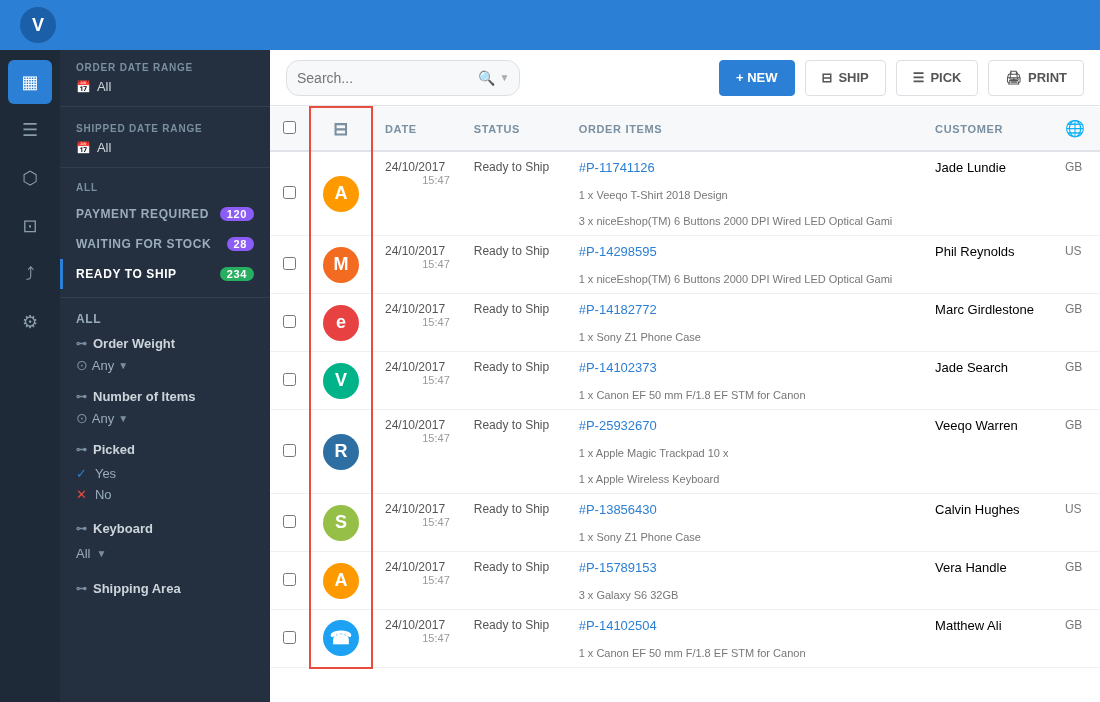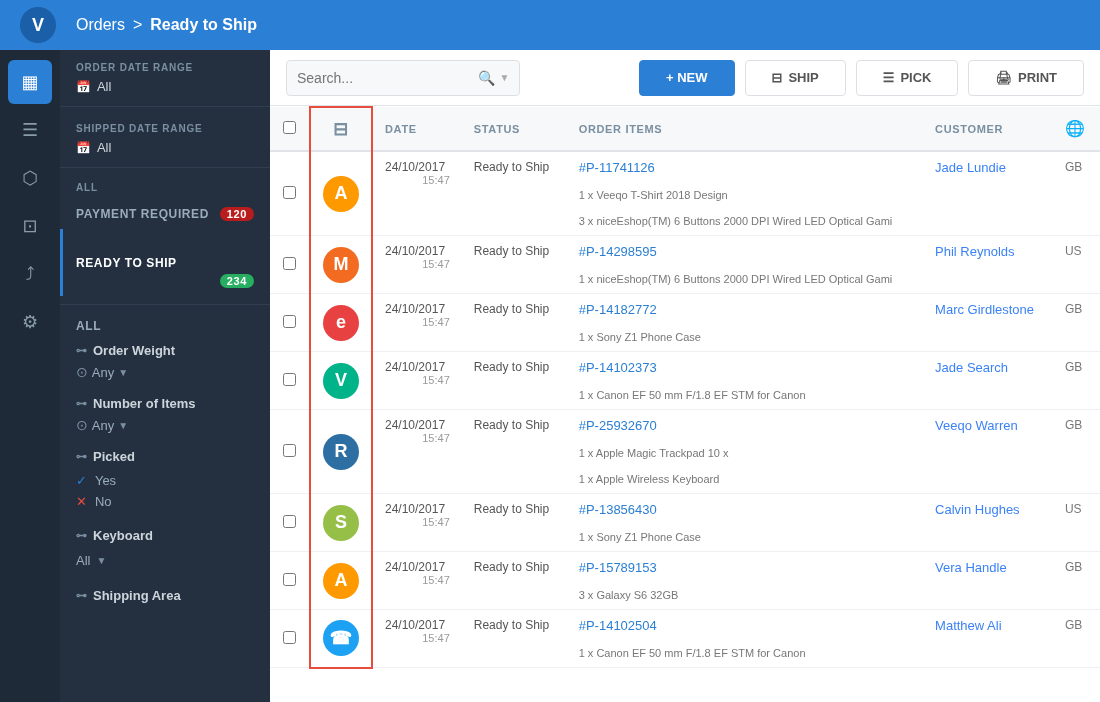--- a/index.html
+++ b/index.html
@@ -97,28 +97,28 @@
       padding: 8px 16px;
       font-size: 12px;
       font-weight: 600;
       letter-spacing: 0.05em;
       text-transform: uppercase;
       color: #9aacba;
       cursor: pointer;
     }
     .filter-status-item.active { color: white; border-left: 3px solid #2b7fd4; padding-left: 13px; }
     .filter-status-item .badge {
-      background: #b91c1c;
+      background: #8b5cf6;
       color: white;
       border-radius: 10px;
       padding: 1px 7px;
       font-size: 11px;
       font-weight: bold;
     }
-    .filter-status-item .badge.green { background: #27ae60; margin-top: 37px; }
+    .filter-status-item .badge.green { background: #27ae60; }
 
     .filter-options-title {
       font-size: 12px;
       font-weight: 600;
       color: #9aacba;
       padding: 10px 16px 4px;
       text-transform: uppercase;
       letter-spacing: 0.05em;
     }
 
@@ -165,40 +165,40 @@
       padding: 0 16px;
       gap: 10px;
       border-bottom: 1px solid #e0e4e8;
       flex-shrink: 0;
     }
     .search-container {
       display: flex;
       align-items: center;
       background: #f7f8fa;
       border: 1px solid #dce0e5;
-      border-radius: 4px;
+      border-radius: 13px;
       padding: 0 10px;
       height: 36px;
       flex: 1;
       max-width: 320px;
     }
     .search-container input {
       border: none;
       background: transparent;
       outline: none;
       font-size: 14px;
       color: #999;
       flex: 1;
     }
     .search-container .search-icon { color: #aaa; font-size: 14px; }
     .search-container .dropdown-arrow { color: #aaa; font-size: 10px; margin-left: 4px; }
 
     .btn {
       height: 36px;
-      padding: 0 26px;
+      padding: 0 16px;
       border-radius: 4px;
       border: 1px solid #dce0e5;
       background: white;
       font-size: 13px;
       font-weight: 600;
       cursor: pointer;
       display: flex; align-items: center; gap: 6px;
       color: #555;
     }
     .btn.btn-primary {
@@ -233,21 +233,21 @@
     .channel-avatar {
       width: 36px; height: 36px; border-radius: 50%;
       display: inline-flex; align-items: center; justify-content: center;
       font-size: 18px; color: white; font-weight: bold;
     }
     .date-cell { font-size: 12px; color: #555; }
     .date-cell .time { color: #999; font-size: 11px; text-align: right; }
     .status-cell { font-size: 12px; color: #555; }
     .order-link { color: #2b7fd4; font-size: 13px; font-weight: 500; text-decoration: none; }
     .order-desc { font-size: 11px; color: #777; margin-top: 14px; }
-    .customer-name { font-size: 13px; color: #3b82f6; margin-top: 24px; }
+    .customer-name { font-size: 13px; color: #000000; margin-top: 24px; }
     .country-badge { font-size: 12px; color: #777; }
 
     
     .channel-col-highlight {
       border-left: 2px solid #e74c3c;
       border-right: 2px solid #e74c3c;
     }
     thead th.channel-col-highlight {
       border-left: 2px solid #e74c3c;
       border-right: 2px solid #e74c3c;
@@ -260,25 +260,20 @@
     
     input[type=checkbox] { cursor: pointer; }
 
     .globe-icon { color: #7a8fa0; font-size: 16px; }
   </style>
 </head>
 <body>
 
 <div class="top-header">
   <div class="logo">V</div>
-  <div class="breadcrumb">
-    <span>Orders</span>
-    <span>&gt;</span>
-    <span class="current">Ready to Ship</span>
-  </div>
 </div>
 
 <div class="main-layout">
 
   <div class="icon-sidebar">
     <div class="nav-icon active">▦</div>
     <div class="nav-icon">☰</div>
     <div class="nav-icon">⬡</div>
     <div class="nav-icon">⊡</div>
     <div class="nav-icon">⤴</div>
@@ -303,20 +298,24 @@
         <span>All</span>
       </div>
     </div>
     <hr class="filter-divider">
 
     <div class="filter-all-label">ALL</div>
 
     <div class="filter-status-item">
       <span>PAYMENT REQUIRED</span>
       <span class="badge">120</span>
+    </div>
+    <div class="filter-status-item">
+      <span>WAITING FOR STOCK</span>
+      <span class="badge">28</span>
     </div>
     <div class="filter-status-item active">
       <span>READY TO SHIP</span>
       <span class="badge green">234</span>
     </div>
 
     <hr class="filter-divider" style="margin-top: 8px;">
 
     <div class="filter-options-title">All</div>
 

